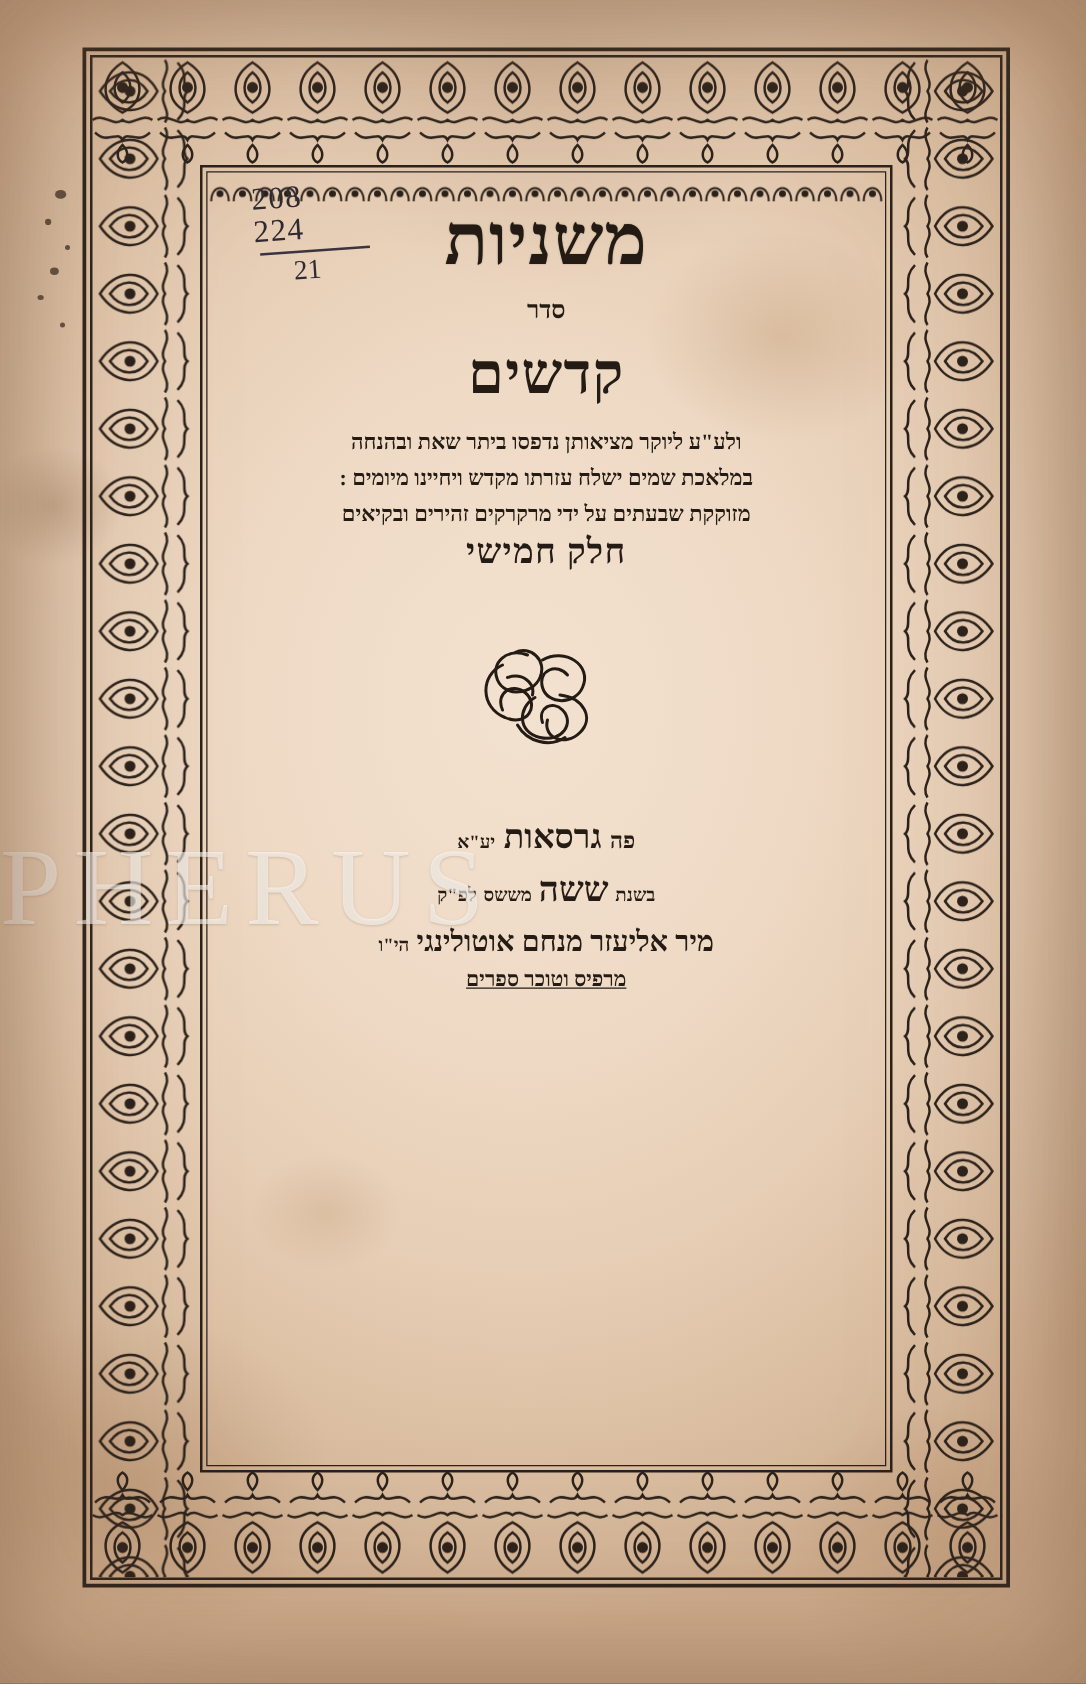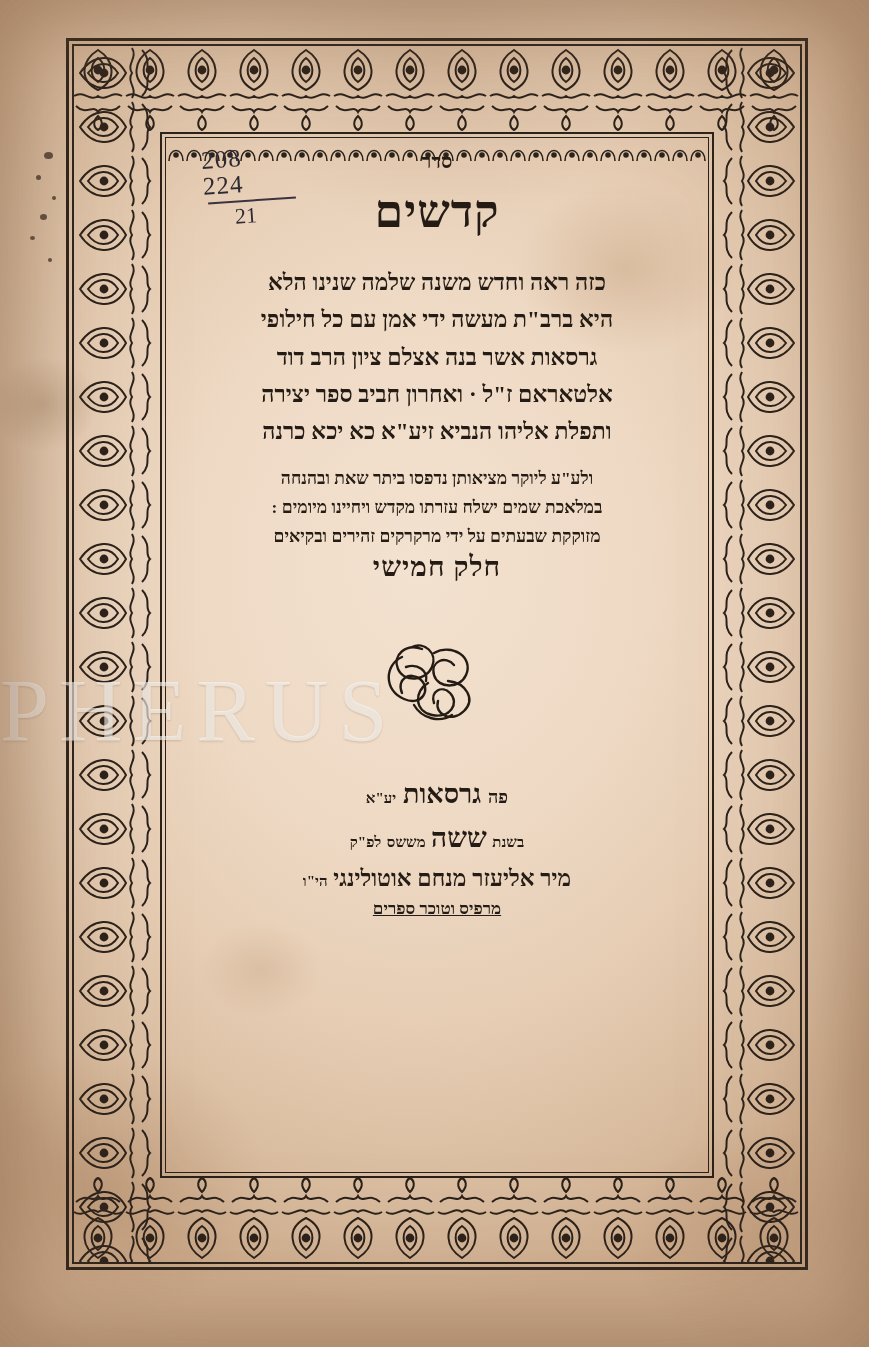--- a/index.html
+++ b/index.html
@@ -120,21 +120,21 @@
   .t-main {
     font-size: 57px;
     line-height: 1.0;
     letter-spacing: 1px;
     margin-top: 14px;
     font-weight: 700;
     text-shadow: 0 0 1px rgba(40,30,20,0.5);
   }
   .t-seder {
     font-size: 20px;
-    margin-top: 0;
+    margin-top: 16px;
     font-weight: 700;
   }
   .t-order {
     font-size: 46px;
     margin-top: 12px;
     font-weight: 700;
     letter-spacing: 1px;
   }
 
   .body-block {
@@ -335,30 +335,24 @@
 
   <div class="shelfmark">
     <div class="l1">208</div>
     <div class="l2">224</div>
     <div class="rule"></div>
     <div class="l3">21</div>
   </div>
 
   <div class="content">
 
+    <div class="t-main">משניות</div>
     <div class="t-seder">סדר</div>
     <div class="t-order">קדשים</div>
 
-    <div class="body-block">
-      <div>כזה ראה וחדש משנה שלמה שנינו הלא</div>
-      <div>היא ברב"ת מעשה ידי אמן עם כל חילופי</div>
-      <div>גרסאות אשר בנה אצלם ציון הרב דוד</div>
-      <div>אלטאראם ז"ל · ואחרון חביב ספר יצירה</div>
-      <div>ותפלת אליהו הנביא זיע"א כא יכא כרנה</div>
-    </div>
 
     <div class="small-block">
       <div>ולע"ע ליוקר מציאותן נדפסו ביתר שאת ובהנחה</div>
       <div>במלאכת שמים ישלח עזרתו מקדש ויחיינו מיומים :</div>
       <div>מזוקקת שבעתים על ידי מרקרקים זהירים ובקיאים</div>
     </div>
 
     <div class="t-part">חלק חמישי</div>
 
     <div class="monogram">

